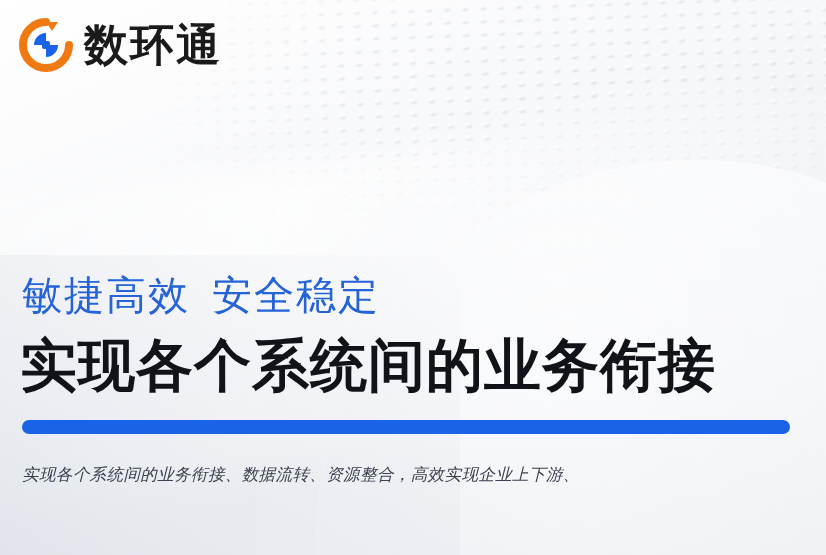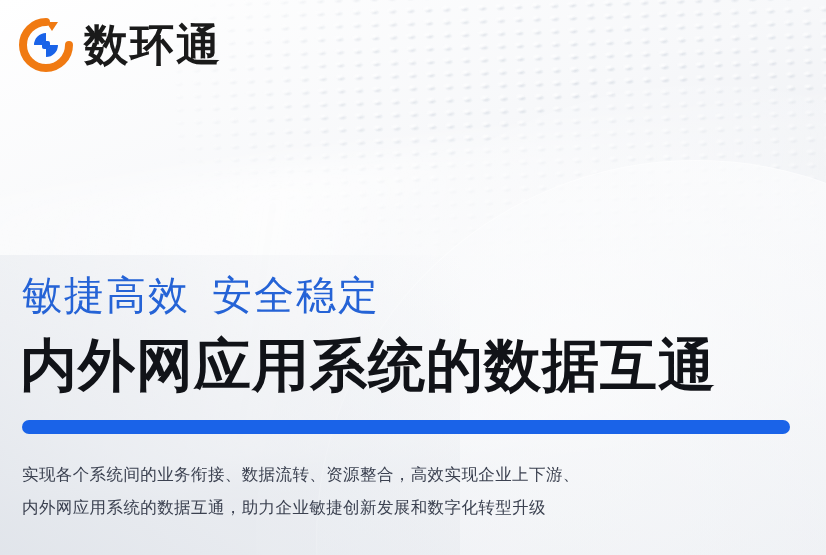--- a/index.html
+++ b/index.html
@@ -147,20 +147,21 @@
     background: #1a63e8;
     margin: 0 0 24px 2px;
   }
   .desc {
     font-family: "DejaVu Sans", sans-serif;
     font-size: 16.5px;
     color: #3b4150;
     line-height: 2.0;
     letter-spacing: 0.4px;
     margin: 0 0 0 2px;
+    font-style: italic;
   }
   .desc div { white-space: nowrap; }
 </style>
 </head>
 <body>
 
 <div class="banner">
 
   <div class="dot-texture"></div>
   <div class="sweep"></div>
@@ -179,23 +180,22 @@
       </svg>
     </span>
     <span class="logo-text">数环通</span>
   </div>
 
   <div class="copy">
     <div class="subhead">
       <span>敏捷高效</span><span class="gap"></span><span>安全稳定</span>
     </div>
 
-    <div class="headline">内外网应用系统的数据互通</div>
+    <div class="headline">实现各个系统间的业务衔接</div>
 
     <div class="rule"></div>
 
     <div class="desc">
       <div>实现各个系统间的业务衔接、数据流转、资源整合，高效实现企业上下游、</div>
-      <div>内外网应用系统的数据互通，助力企业敏捷创新发展和数字化转型升级</div>
     </div>
   </div>
 
 </div>
 
 </body></html>

